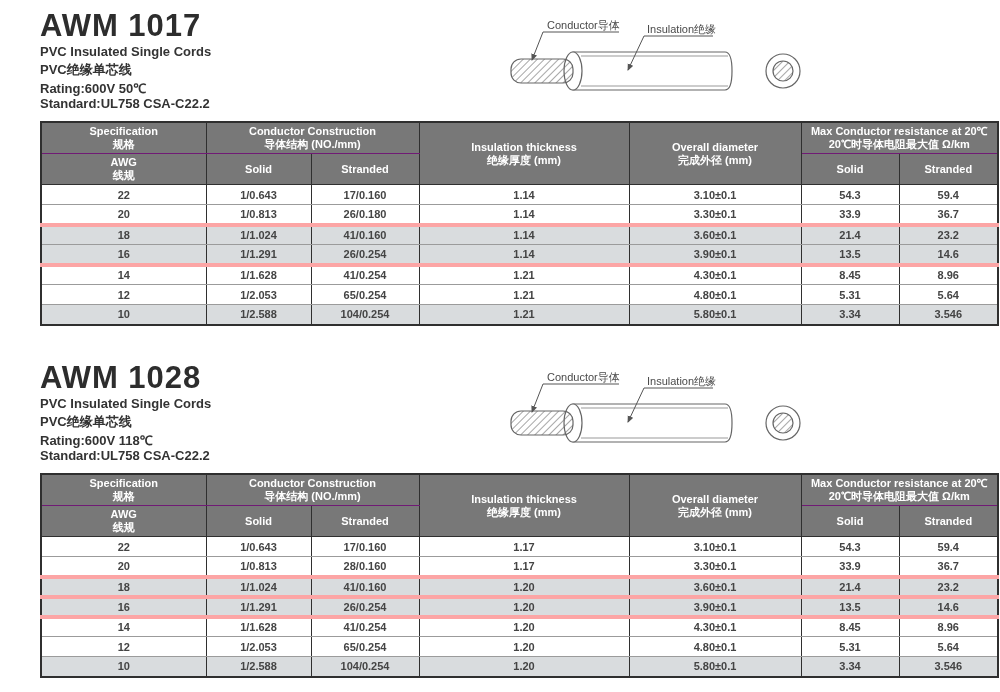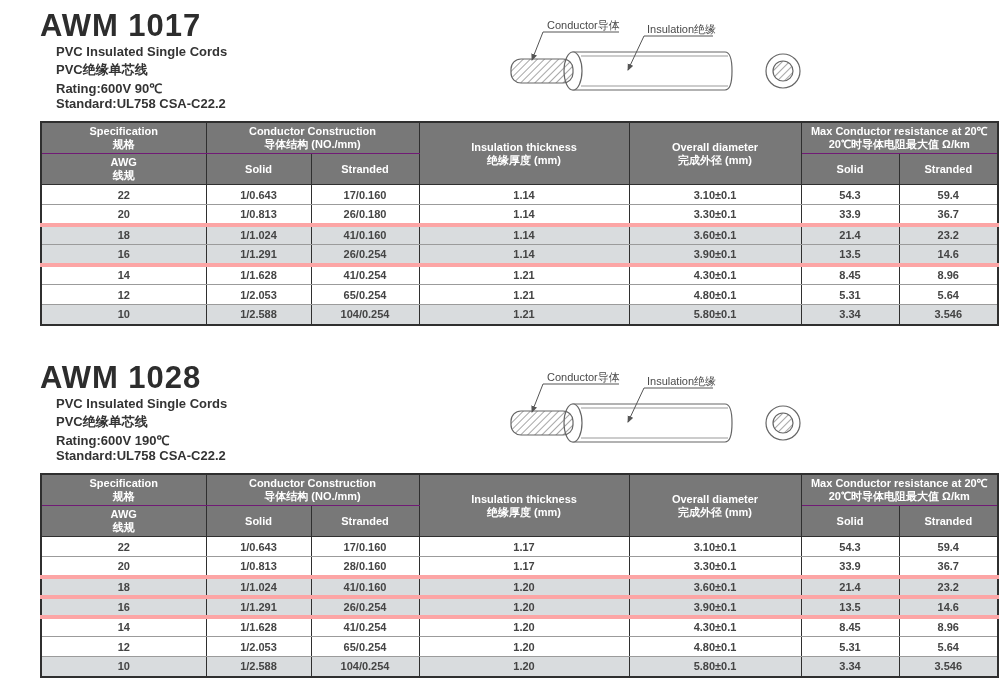--- a/index.html
+++ b/index.html
@@ -15,21 +15,21 @@
     width:1000px;height:692px;background:#ffffff;position:relative;
     font-family:"Liberation Sans", sans-serif;color:var(--text);
     overflow:hidden;
   }
   .section{position:absolute;left:0;width:1000px;height:352px;}
   .sec1{top:0;} .sec2{top:352px;}
   .title{
     position:absolute;left:40px;top:8px;margin:0;
     font-size:31px;font-weight:bold;color:#2d2d2d;letter-spacing:1px;
   }
-  .sub{position:absolute;left:40px;font-size:13px;font-weight:bold;color:#333;margin-left:16px;}
+  .sub{position:absolute;left:40px;font-size:13px;font-weight:bold;color:#333;}
   .s1{top:44px;} .s2{top:61px;} .s3{top:79px;} .s4{top:96px;}
 
   .diagram{position:absolute;left:495px;top:16px;}
   .diagram text{font-family:"Liberation Sans", sans-serif;font-size:11px;fill:#4a4a4a;}
 
   .spec-table{
     position:absolute;left:40px;top:121px;width:957px;
     border-collapse:collapse;table-layout:fixed;
     border:2px solid var(--border-dark);
   }
@@ -55,21 +55,21 @@
   tbody tr.group-end td{border-bottom:4px solid #fca5a5;}
   tbody tr:last-child td{border-bottom:none;margin-left:31px;}
 </style>
 </head>
 <body>
 
 <section class="section sec1">
   <h1 class="title">AWM 1017</h1>
   <div class="sub s1">PVC Insulated Single Cords</div>
   <div class="sub s2">PVC绝缘单芯线</div>
-  <div class="sub s3">Rating:600V 90℃</div>
+  <div class="sub s3">Rating:600V 50℃</div>
   <div class="sub s4">Standard:UL758 CSA-C22.2</div>
 
   <svg class="diagram" width="420" height="100" viewBox="0 0 420 100">
     <defs>
       <pattern id="hatchA" width="5" height="5" patternUnits="userSpaceOnUse" patternTransform="rotate(45)">
         <line x1="0" y1="0" x2="0" y2="5" stroke="#777" stroke-width="1.3"></line>
       </pattern>
       <marker id="arrA" markerWidth="8" markerHeight="8" refX="6" refY="3" orient="auto">
         <path d="M0,0 L7,3 L0,6 z" fill="#555"></path>
       </marker>
@@ -202,21 +202,21 @@
           <td>3.546</td>
         </tr>
       </tbody>
   </table>
 </section>
 
 <section class="section sec2">
   <h1 class="title">AWM 1028</h1>
   <div class="sub s1">PVC Insulated Single Cords</div>
   <div class="sub s2">PVC绝缘单芯线</div>
-  <div class="sub s3">Rating:600V 190℃</div>
+  <div class="sub s3">Rating:600V 118℃</div>
   <div class="sub s4">Standard:UL758 CSA-C22.2</div>
 
   <svg class="diagram" width="420" height="100" viewBox="0 0 420 100">
     <defs>
       <pattern id="hatchB" width="5" height="5" patternUnits="userSpaceOnUse" patternTransform="rotate(45)">
         <line x1="0" y1="0" x2="0" y2="5" stroke="#777" stroke-width="1.3"></line>
       </pattern>
       <marker id="arrB" markerWidth="8" markerHeight="8" refX="6" refY="3" orient="auto">
         <path d="M0,0 L7,3 L0,6 z" fill="#555"></path>
       </marker>

